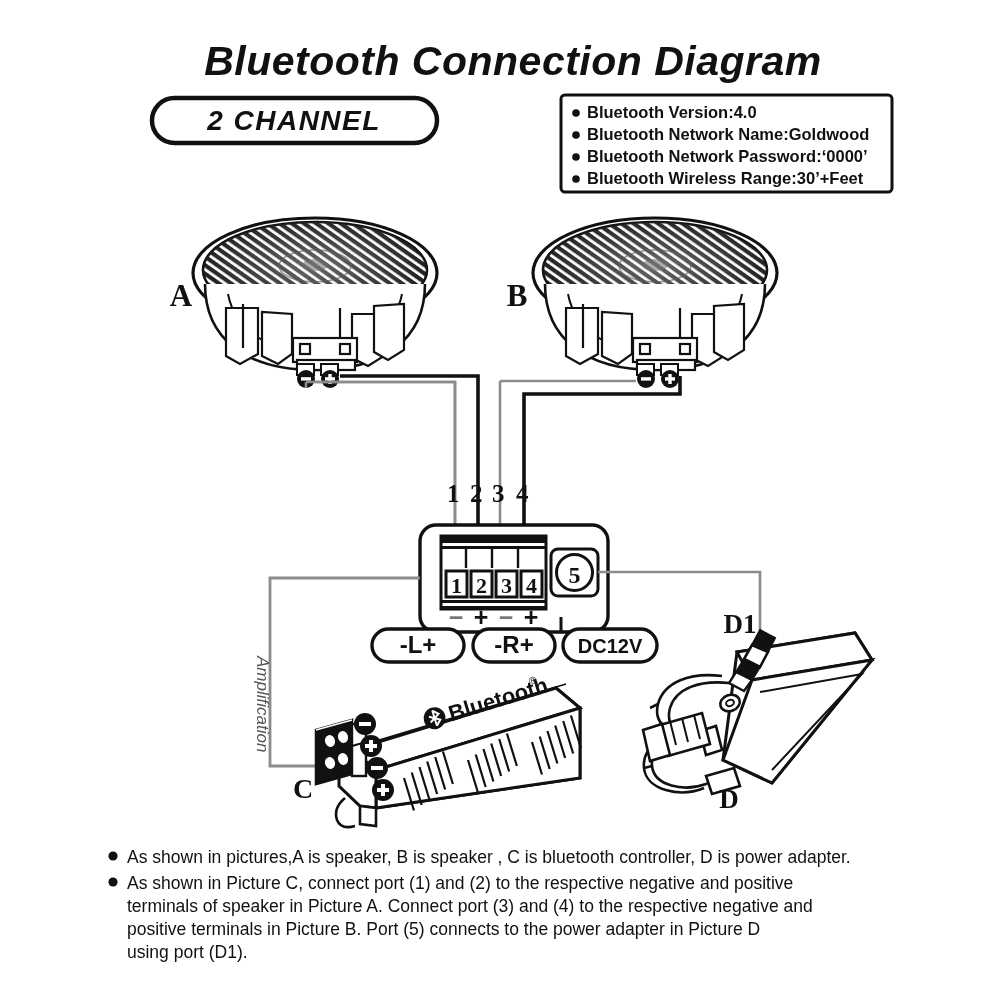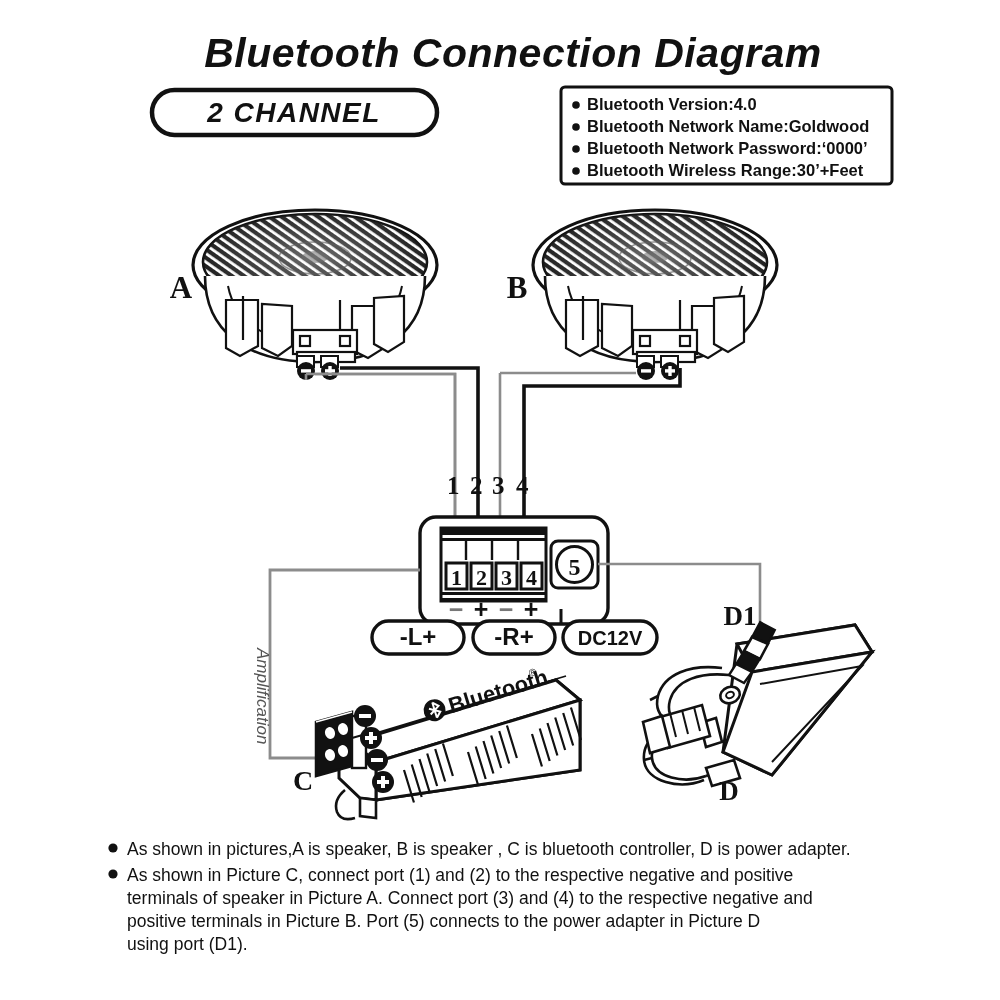--- a/index.html
+++ b/index.html
@@ -1,18 +1,18 @@
 <!DOCTYPE html>
 <html><head>
 <meta charset="utf-8">
 <style>
   html,body{margin:0;padding:0;background:#fff;}
   body{width:1000px;height:1000px;position:relative;overflow:hidden;
        font-family:"Liberation Sans",sans-serif;color:#111;}
-  #root{position:absolute;inset:0;}
+  #root{position:absolute;inset:0;margin-top:8px;}
   svg{display:block;}
 </style>
 </head>
 <body>
 
 <div id="root">
 
 <svg width="1000" height="1000" viewBox="0 0 1000 1000">
 
   <defs>

